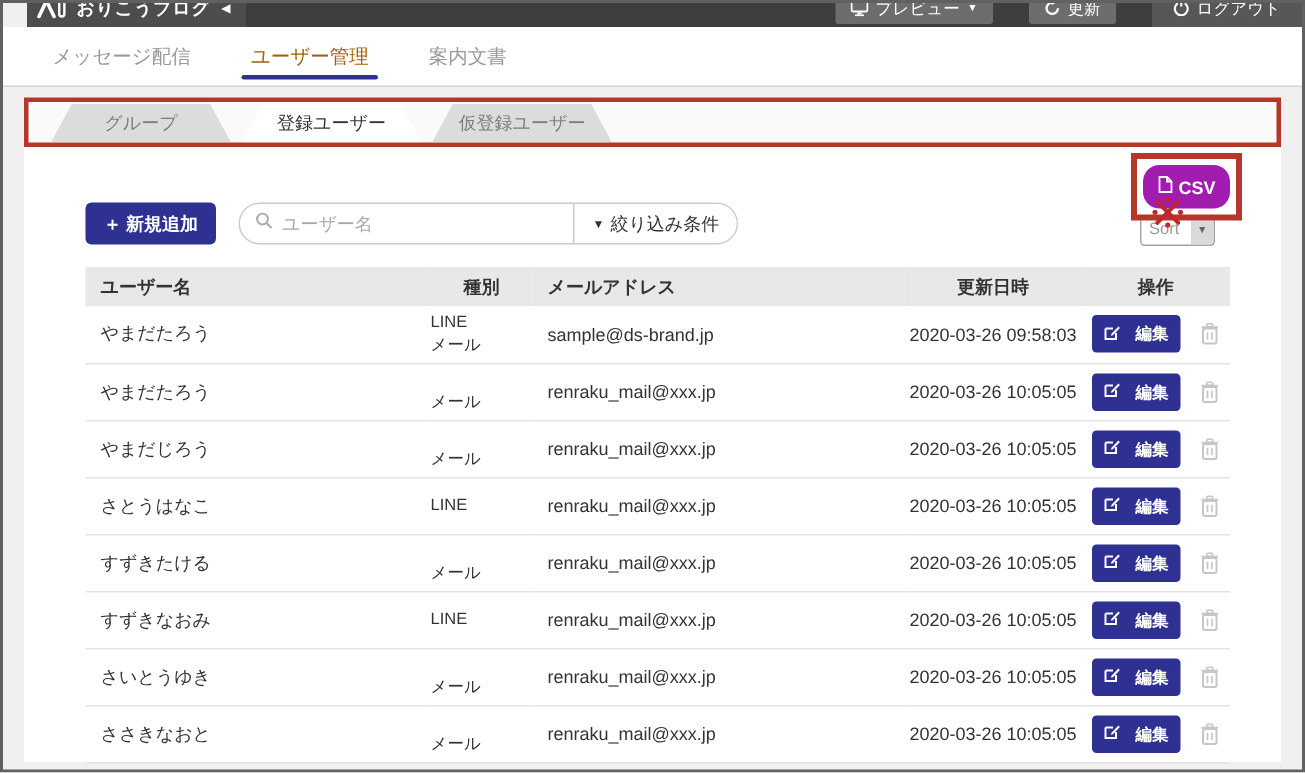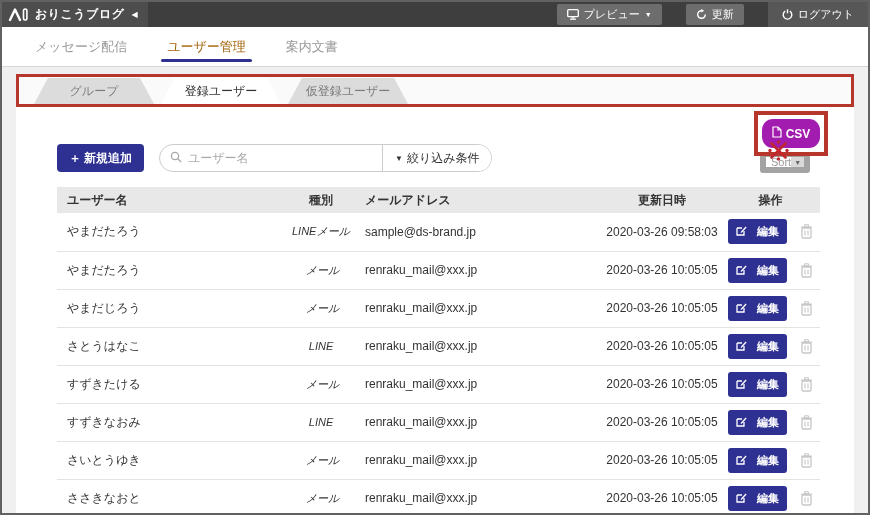--- a/index.html
+++ b/index.html
@@ -1,21 +1,21 @@
 <!DOCTYPE html>
 <html><head>
 <meta charset="utf-8">
 <style>
   * { margin:0; padding:0; box-sizing:border-box; }
   body { font-family:"Liberation Sans","DejaVu Sans",sans-serif; background:#fff; }
   .frame { width:870px; height:515px; border:2px solid #616161; background:#f0f0f0;
            position:relative; overflow:hidden; }
 
   
-  .topbar { height:25px; background:#3e3e3e; display:flex; align-items:flex-start; }
+  .topbar { height:16px; background:#3e3e3e; display:flex; align-items:flex-end;margin-left:16px; }
   .logo-area { height:25px; background:#4d4d4d; display:flex; align-items:center;
                padding:0 10px 0 6px; gap:5px; }
   .logo-mark { display:flex; align-items:center; }
   .logo-text { color:#fff; font-size:12px; font-weight:bold; letter-spacing:.5px; }
   .logo-collapse { color:#fff; font-size:8px; margin-left:2px; }
   .topbar-right { margin-left:auto; display:flex; align-items:center; height:25px;gap:18px; }
   .tb-btn { background:#6d6d6d; color:#fff; font-size:11px; border:none; height:21px;
             border-radius:2px; padding:0 10px; margin-right:6px; display:flex;
             align-items:center; gap:5px; cursor:pointer; }
   .tb-btn .caret { font-size:7px; }
@@ -44,21 +44,21 @@
   .card { margin:0 14px; background:#fff; height:410px; position:relative;
           padding:0 38px 0 41px; }
 
   .csv-wrap { position:absolute; top:4px; right:26px; border:4px solid #b7362b;
               padding:4px; background:#fff; z-index:2; }
   .csv-btn { background:#a21caf; color:#fff; border:none; border-radius:11px;
              height:29px; width:58px; font-size:12px; font-weight:bold; cursor:pointer;
              display:flex; align-items:center; justify-content:center; gap:4px; }
   .note-mark { position:absolute; top:32px; right:64px; z-index:3; }
   .sort-select { position:absolute; top:44px; right:44px; width:50px; height:22px;
-                 border:6px solid #a3a3a3; border-radius:3px; background:#fff;
+                 border:1px solid #a3a3a3; border-radius:3px; background:#fff;
                  display:flex; align-items:center; cursor:pointer; overflow:hidden; }
   .sort-select .sel-text { flex:1; font-size:11px; color:#9a9a9a; padding-left:5px; }
   .sort-select .sel-arrow { width:15px; height:100%; background:#d9d9d9; color:#666;
                  font-size:7px; display:flex; align-items:center; justify-content:center; }
 
   .toolbar { display:flex; align-items:center; padding-top:37px; }
   .add-btn { background:#2e3192; color:#fff; border:none; border-radius:4px; height:28px;
              padding:0 12px; font-size:12px; font-weight:bold; cursor:pointer;
              display:flex; align-items:center; gap:3px; }
   .search-group { display:flex; align-items:stretch; height:28px; margin-left:15px;
@@ -75,22 +75,22 @@
   
   table { width:100%; border-collapse:collapse; margin-top:15px; table-layout:fixed; }
   col.c-name{width:230px} col.c-type{width:68px} col.c-email{width:248px}
   col.c-date{width:118px} col.c-act{width:99px}
   thead th { background:#e8e8e8; height:26px; font-size:12px; color:#333;
              font-weight:bold; text-align:left; padding-left:10px; }
   thead th.center { text-align:center; padding-left:0; }
   tbody td { height:38px; border-bottom:1px solid #e3e3e3; font-size:12px; color:#333;
              padding-left:10px; background:#fff; }
   td.center { text-align:center; padding-left:0; }
-  .type-cell { display:flex; flex-direction:row; justify-content:center;
-               align-items:flex-start; line-height:15px; font-size:11px; color:#333;font-style:italic; }
+  .type-cell { display:flex; flex-direction:column; justify-content:center;
+               align-items:flex-start; line-height:15px; font-size:11px; color:#333; }
   .date-cell { padding-left:0; text-align:center; color:#333; }
   .act-cell { padding-left:0; }
   .act-inner { display:flex; align-items:center; justify-content:center; gap:13px; }
   .edit-btn { background:#2e3192; color:#fff; border:none; border-radius:3px;
               height:25px; padding:0 8px; font-size:11px; font-weight:bold; cursor:pointer;
               display:flex; align-items:center; gap:10px; }
   .trash { display:inline-flex; cursor:pointer; }
 </style>
 </head>
 <body>

